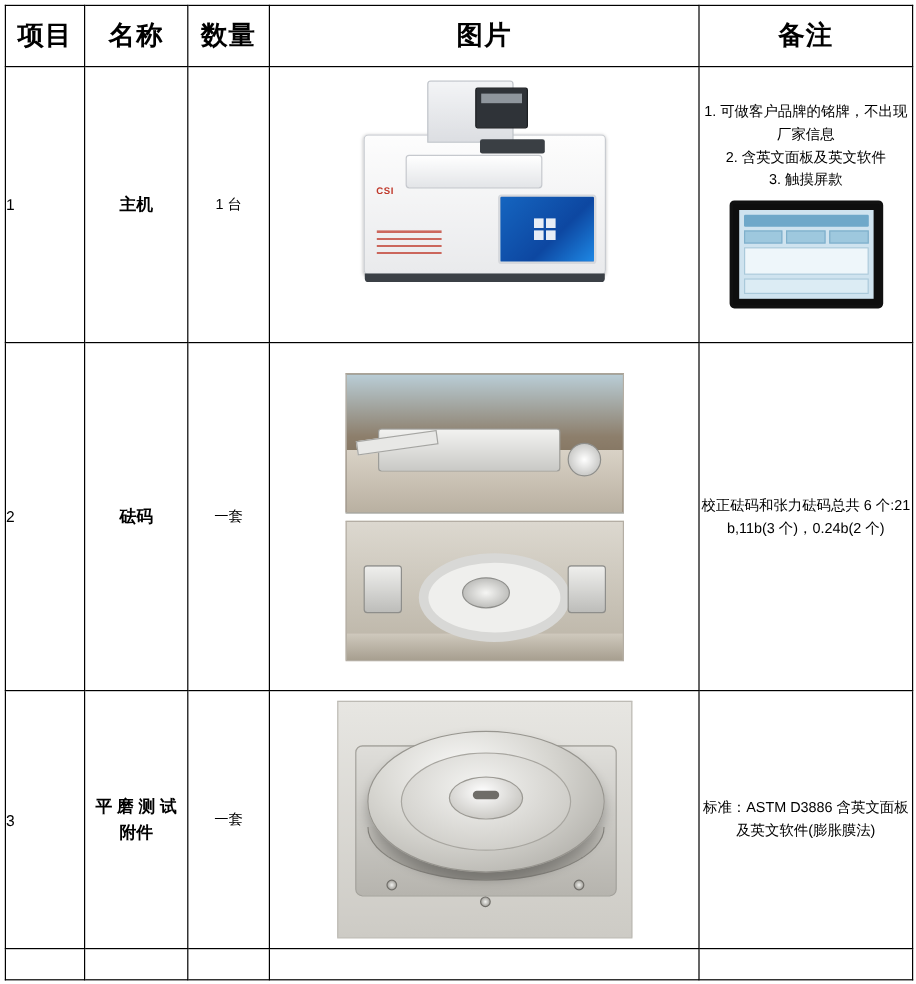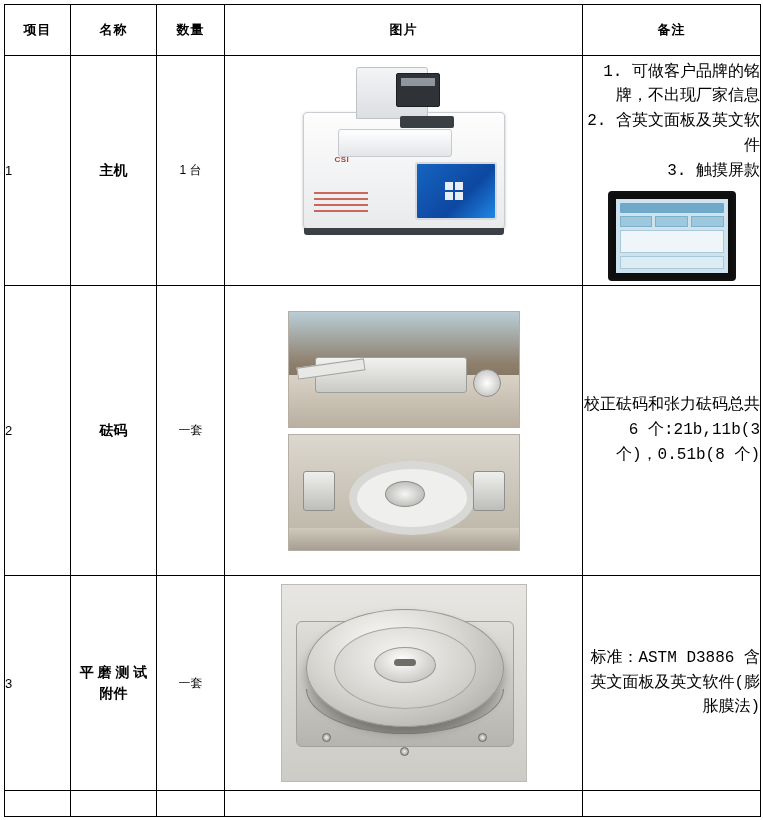--- a/index.html
+++ b/index.html
@@ -35,21 +35,21 @@
   
   col.c-item { width: 66px; }
   col.c-name { width: 86px; }
   col.c-qty  { width: 68px; }
   col.c-pic  { width: 358px; }
   col.c-note { width: 178px; }
 
   thead td {
     text-align: center;
     font-weight: bold;
-    font-size: 13px;
+    font-size: 22px;
     height: 50px;
     letter-spacing: 1px;
   }
   td.cell-item {
     text-align: left;
     font-size: 13px;
     padding-left: 5px;
     vertical-align: middle;
   }
   td.cell-name {
@@ -62,26 +62,25 @@
   td.cell-qty {
     text-align: center;
     font-size: 12px;
     padding: 0 5px;
   }
   td.cell-pic {
     text-align: center;
     padding: 6px 0;
   }
   td.cell-note {
-    font-size: 16px;
+    font-size: 12px;
     line-height: 1.55;
     padding: 6px 6px;
     vertical-align: middle;
-    text-align: right;
-    font-family: Liberation Mono, monospace;
+    text-align: center;
   }
   .note-lines { white-space: pre-wrap; word-break: break-all; }
 
   
   tr.row-1 { height: 230px; }
   tr.row-2 { height: 290px; }
   tr.row-3 { height: 215px; }
   tr.row-4 { height: 26px; }
 
   
@@ -150,21 +149,21 @@
     width: 18px; height: 18px;
     background:
       linear-gradient(#fff,#fff) 0 0/8px 8px no-repeat,
       linear-gradient(#fff,#fff) 10px 0/8px 8px no-repeat,
       linear-gradient(#fff,#fff) 0 10px/8px 8px no-repeat,
       linear-gradient(#fff,#fff) 10px 10px/8px 8px no-repeat;
       opacity:.9;
   }
   .machine .brand {
     position: absolute;
-    left: 31px; top: 42px;
+    left: 10px; top: 42px;
     font-size: 8px;
     color: #c0392b;
     font-weight: bold;
     letter-spacing: .5px;
   }
   .machine .vents {
     position: absolute;
     left: 10px; bottom: 14px;
     width: 54px; height: 22px;
     background: repeating-linear-gradient(
@@ -388,21 +387,21 @@
             <div class="photo photo-b">
               <div class="base"></div>
               <div class="ring"></div>
               <div class="hub"></div>
               <div class="wl"></div>
               <div class="wr"></div>
             </div>
           </div>
         </td>
         <td class="cell-note">
-          <div class="note-lines">校正砝码和张力砝码总共 6 个:21b,11b(3 个)，0.51b(8 个)</div>
+          <div class="note-lines">校正砝码和张力砝码总共 6 个:21b,11b(3 个)，0.24b(2 个)</div>
         </td>
       </tr>
 
       <tr class="row-3">
         <td class="cell-item">3</td>
         <td class="cell-name">平 磨 测 试 附件</td>
         <td class="cell-qty">一套</td>
         <td class="cell-pic">
           <div class="pic-wrap">
             <div class="disc-photo">

